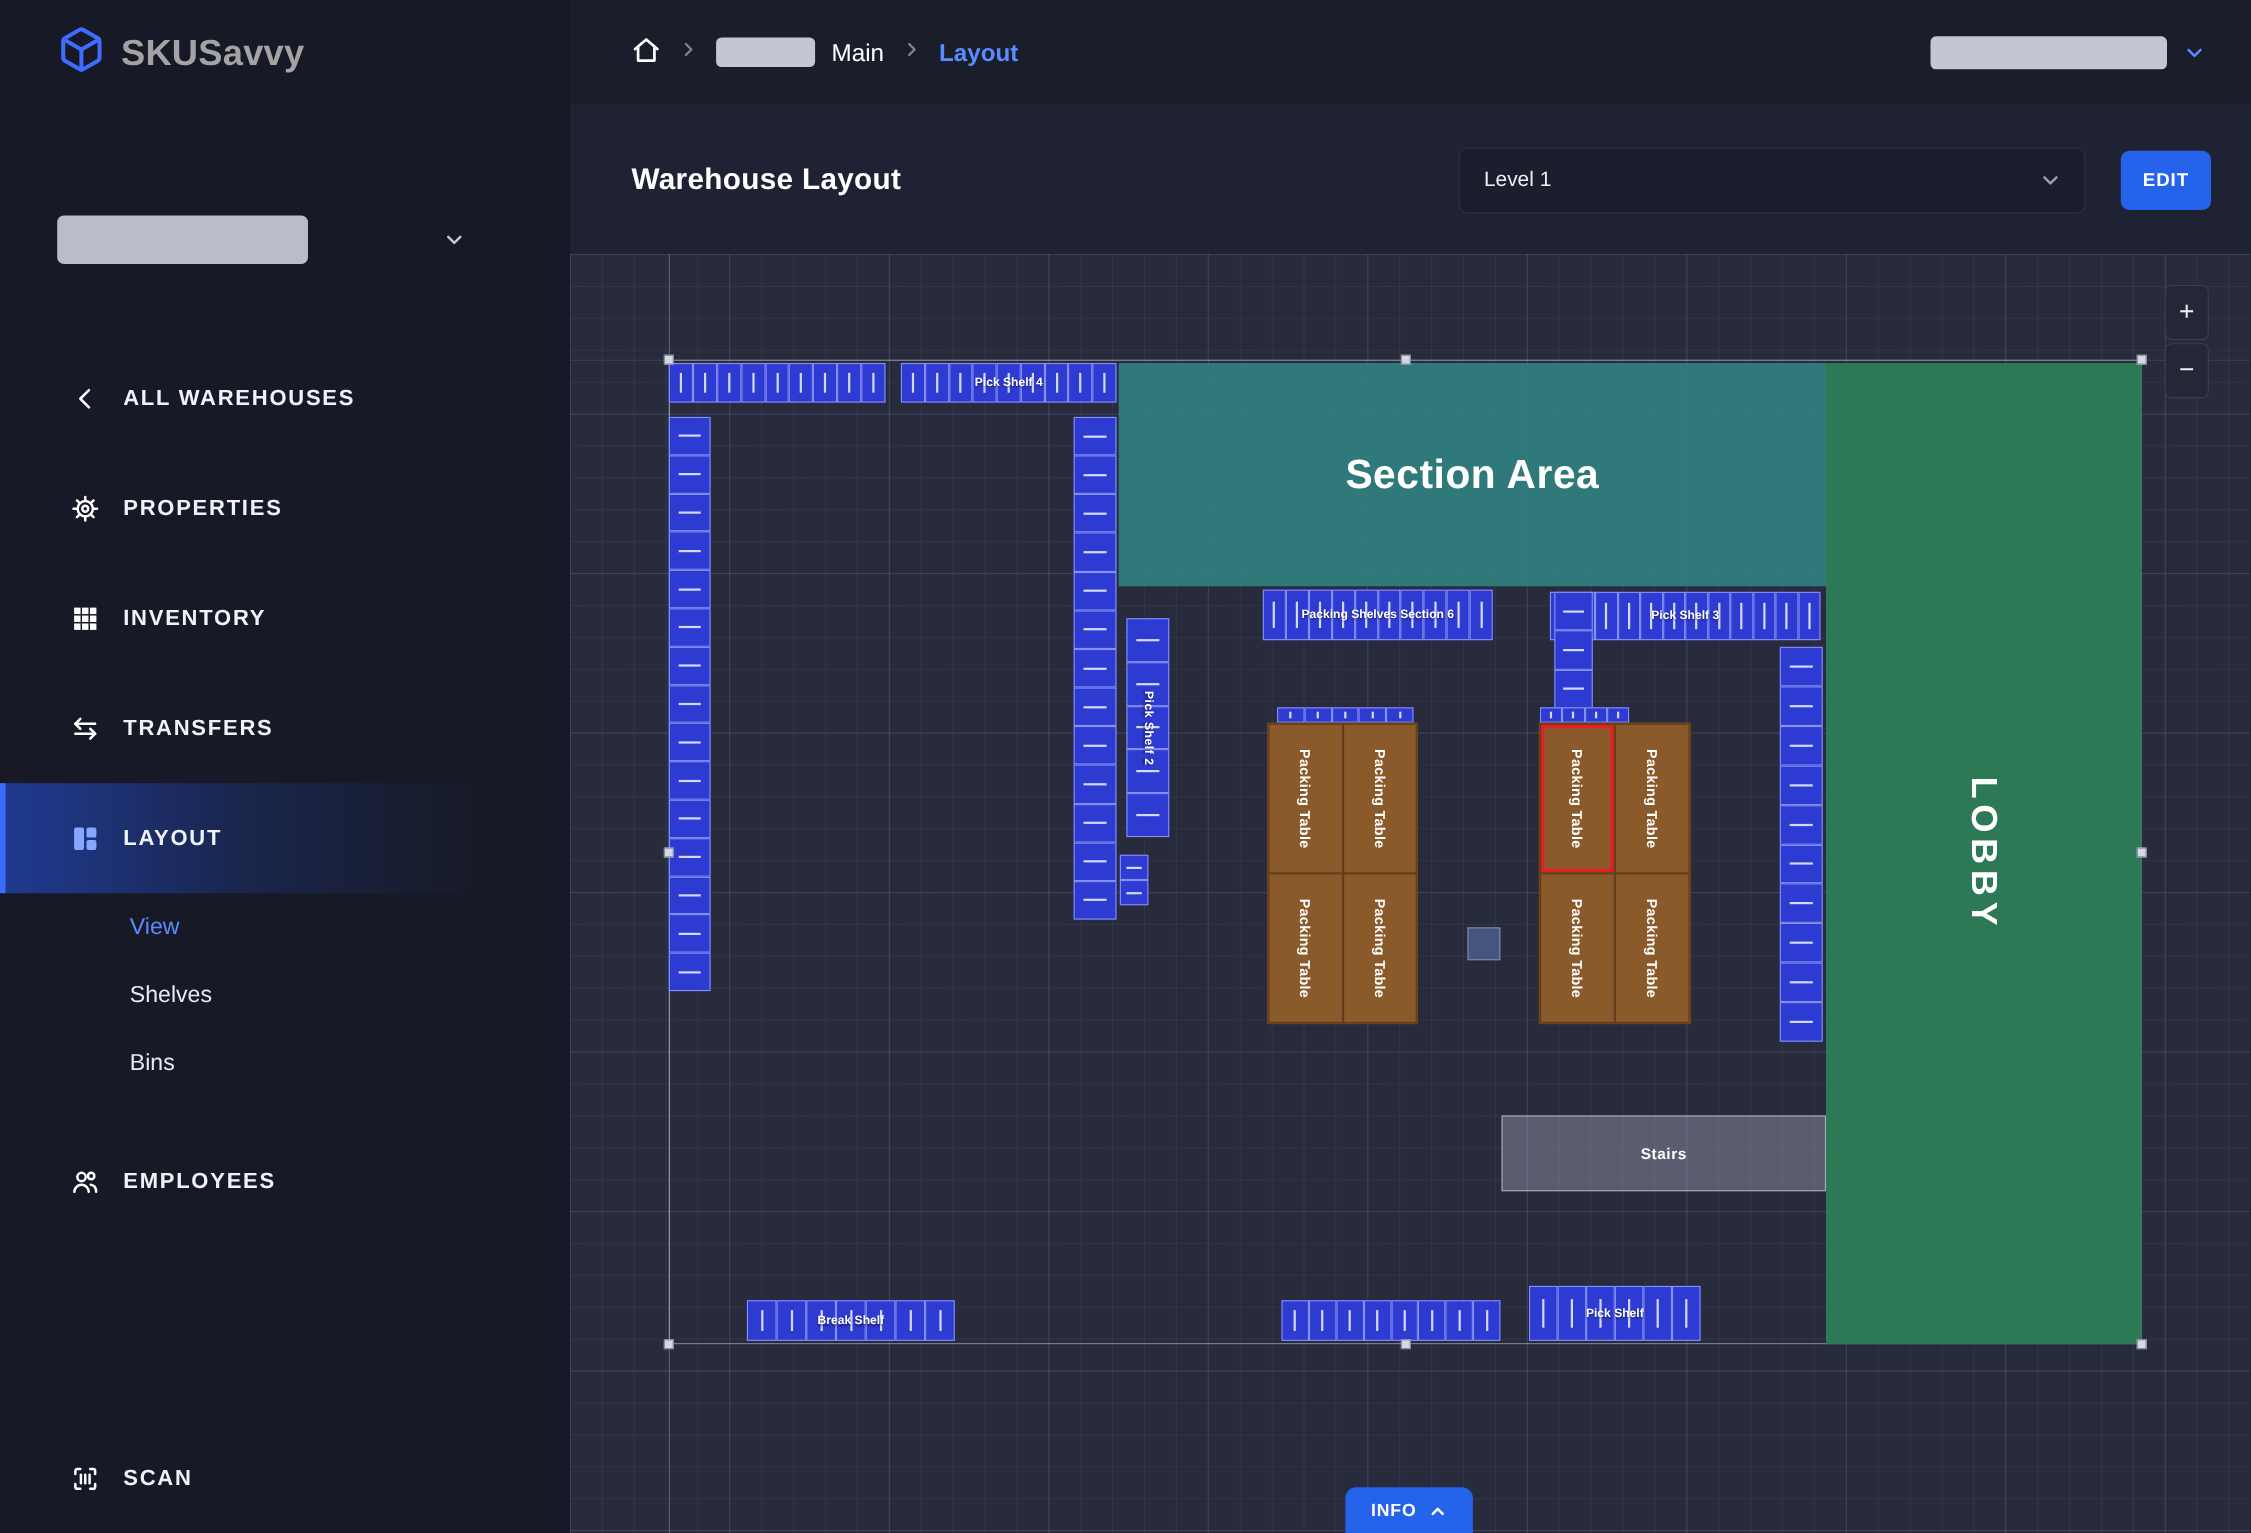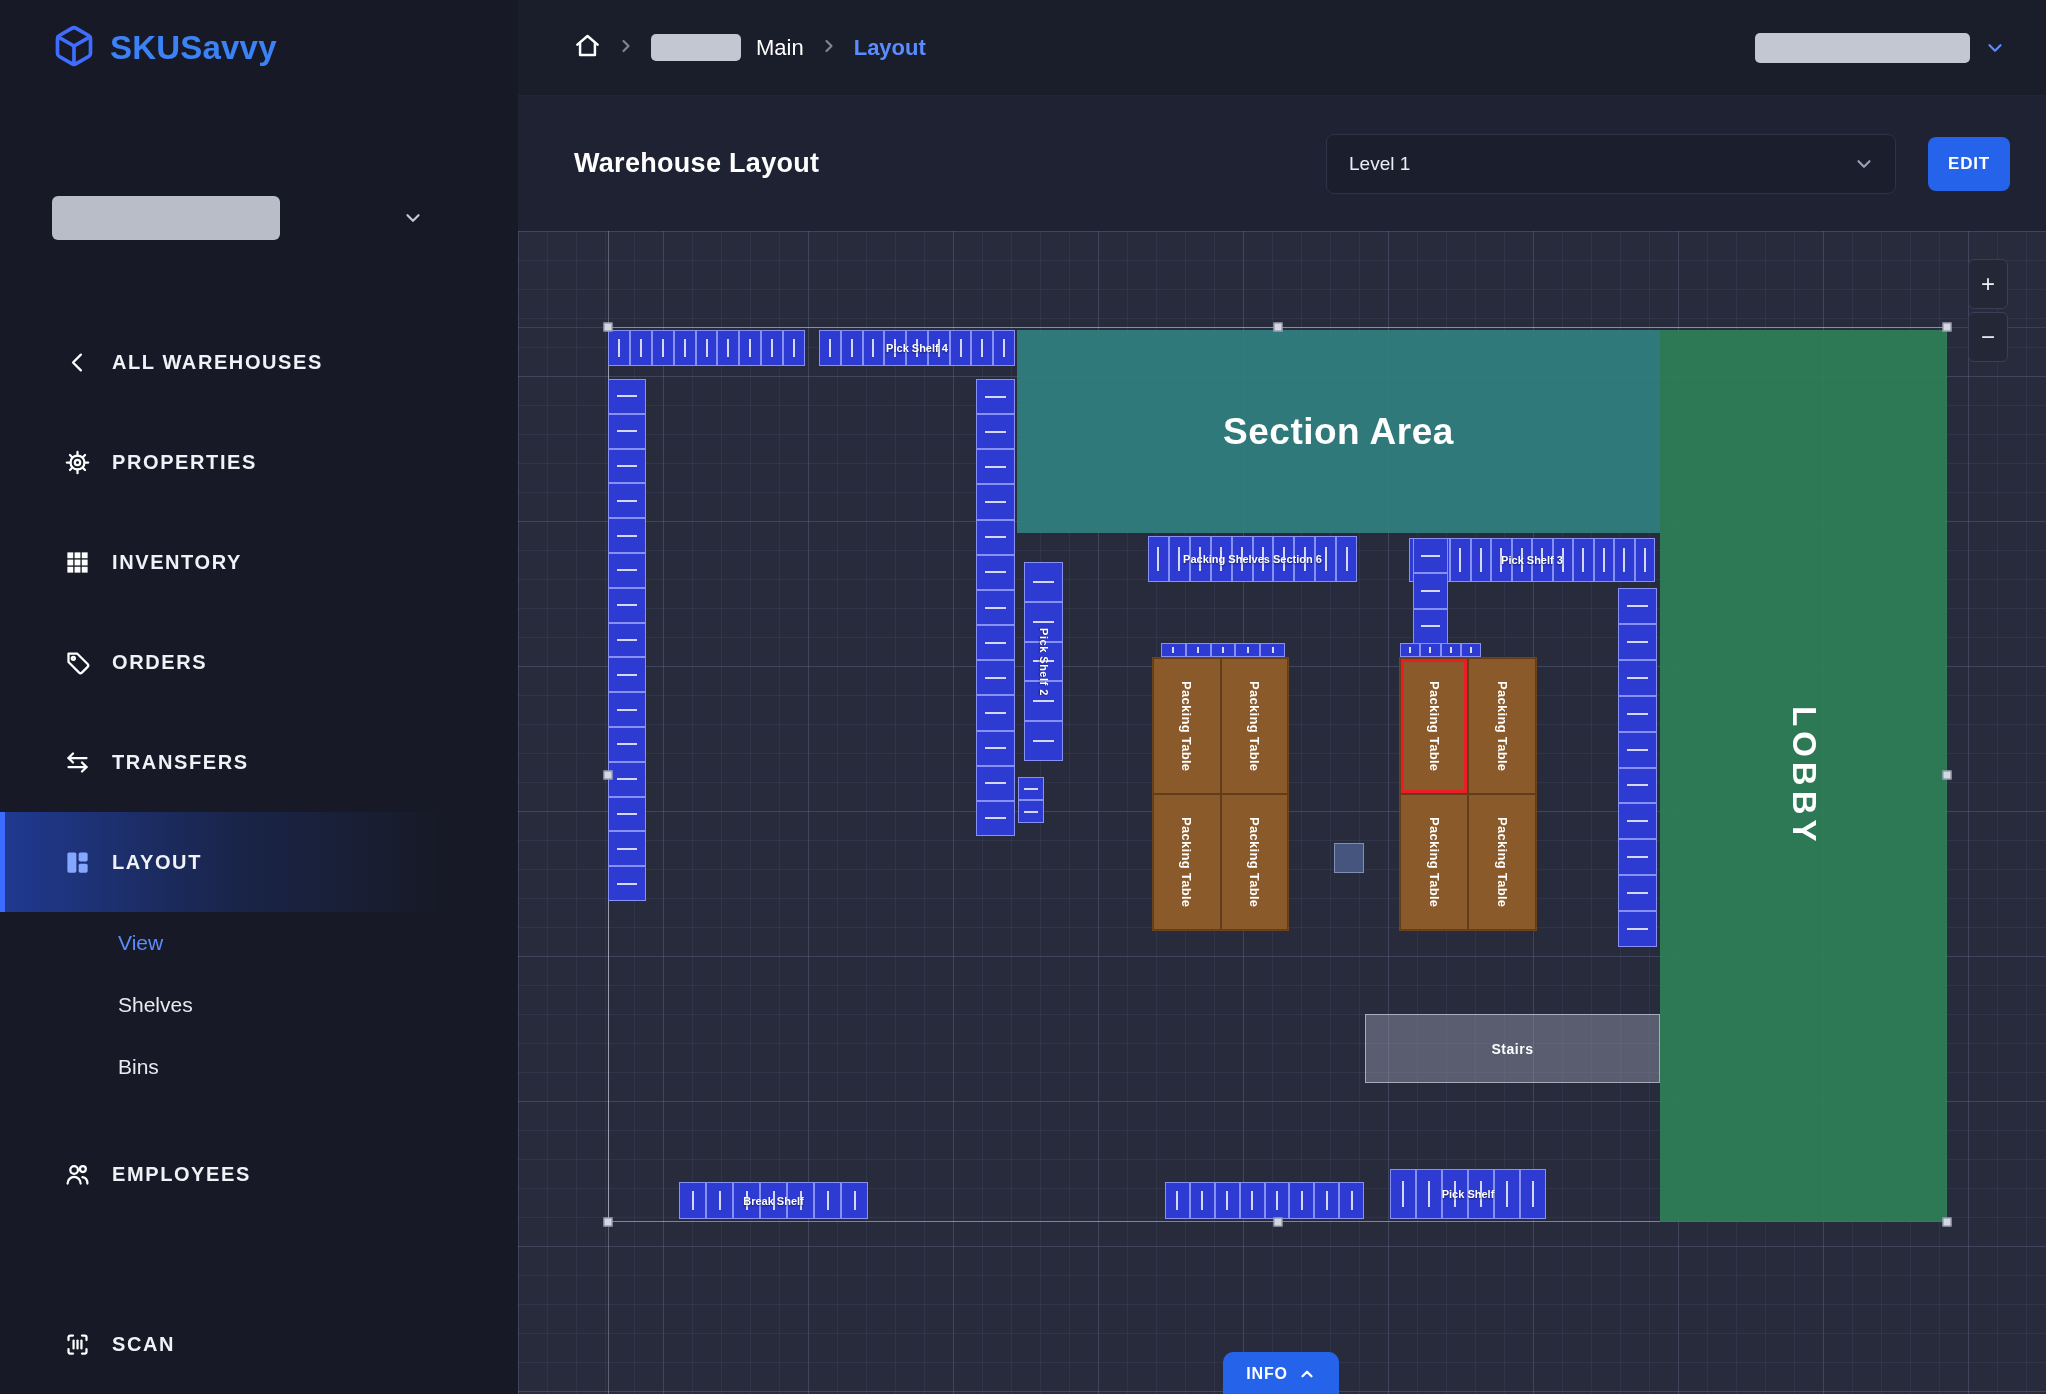--- a/index.html
+++ b/index.html
@@ -3,21 +3,21 @@
 <meta charset="utf-8">
 <style>
   html,body{margin:0;padding:0}
   body{width:2046px;height:1394px;overflow:hidden;background:#171a26;font-family:"Liberation Sans",sans-serif;-webkit-font-smoothing:antialiased}
   .app{display:flex;width:2046px;height:1394px}
 
   
   .sidebar{width:518px;flex:none;background:#171a26;display:flex;flex-direction:column;position:relative;z-index:2}
   .logo-row{height:95px;flex:none;display:flex;align-items:center;gap:14px;padding-left:52px;cursor:pointer}
   .logo-icon svg{width:44px;height:44px;stroke:#3f6dff;fill:none;stroke-width:2;stroke-linecap:round;stroke-linejoin:round}
-  .logo-text{font-size:33px;font-weight:700;color:#3b82f6;letter-spacing:.2px}
+  .logo-text{font-size:33px;font-weight:700;color:#a3a3a3;letter-spacing:.2px}
   .wh-row{margin:100px 0 0 52px;width:372px;height:46px;display:flex;align-items:center;justify-content:space-between;cursor:pointer}
   .wh-redact{width:228px;height:44px;background:#b9bdc8;border-radius:6px}
   .redact{background:#c3c7d1;border-radius:5px;display:inline-block}
   .chev{display:inline-flex}
   .chev svg{width:22px;height:22px;stroke:#9aa0b4;fill:none;stroke-width:2.4;stroke-linecap:round;stroke-linejoin:round}
   .chev.light svg{stroke:#c6cad4}
   .chev.accent svg{stroke:#5b8cff}
   .nav{flex:1;display:flex;flex-direction:column;padding-top:71px}
   .nav-item{height:100px;flex:none;display:flex;align-items:center;gap:18px;padding-left:64px;color:#f1f2f7;position:relative;cursor:pointer}
   .nav-label{font-size:20px;font-weight:700;letter-spacing:1.6px}
@@ -154,29 +154,20 @@
               <rect x="3" y="15.8" width="5.2" height="5.2"></rect>
               <rect x="9.4" y="15.8" width="5.2" height="5.2"></rect>
               <rect x="15.8" y="15.8" width="5.2" height="5.2"></rect>
             </svg>
           </span>
           <span class="nav-label">INVENTORY</span>
         </div>
         <div class="nav-item">
           <span class="nav-icon">
             <svg viewBox="0 0 24 24">
-              <path d="M4 4h7.6L21 13.4a1.8 1.8 0 0 1 0 2.5l-5.1 5.1a1.8 1.8 0 0 1-2.5 0L4 11.6V4z"></path>
-              <circle cx="8.3" cy="8.3" r="1.4"></circle>
-            </svg>
-          </span>
-          <span class="nav-label">ORDERS</span>
-        </div>
-        <div class="nav-item">
-          <span class="nav-icon">
-            <svg viewBox="0 0 24 24">
               <polyline points="8 4 4 8 8 12"></polyline>
               <line x1="4" y1="8" x2="20" y2="8"></line>
               <polyline points="16 12 20 16 16 20"></polyline>
               <line x1="4" y1="16" x2="20" y2="16"></line>
             </svg>
           </span>
           <span class="nav-label">TRANSFERS</span>
         </div>
         <div class="nav-item active">
           <span class="nav-icon">

